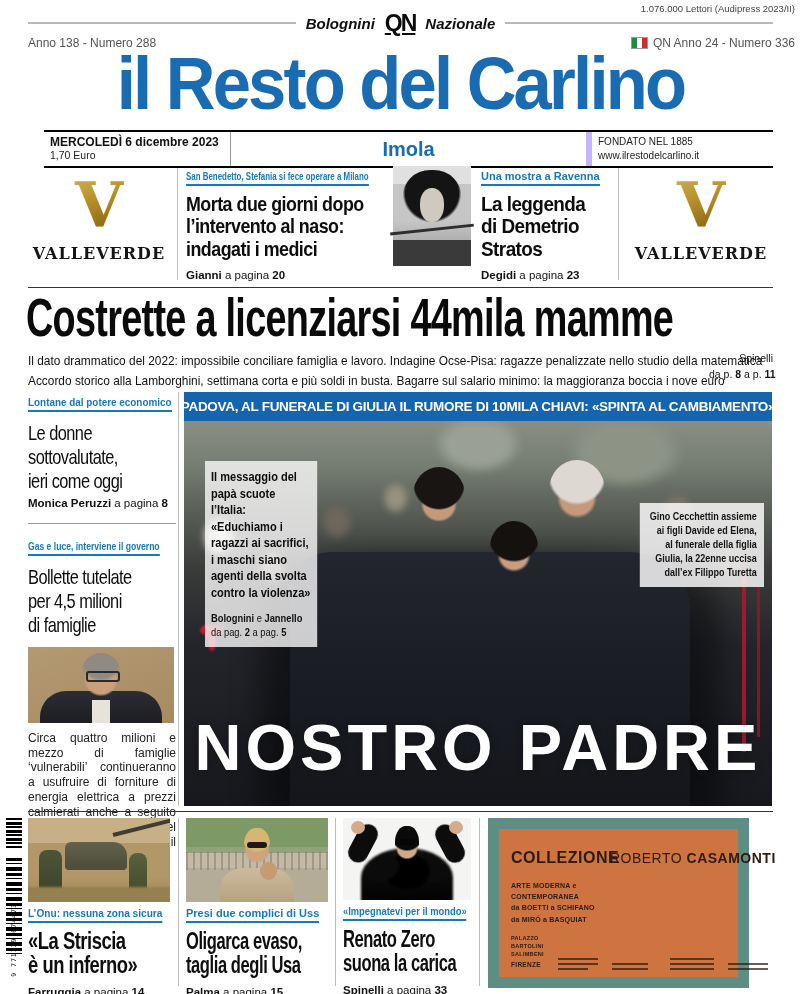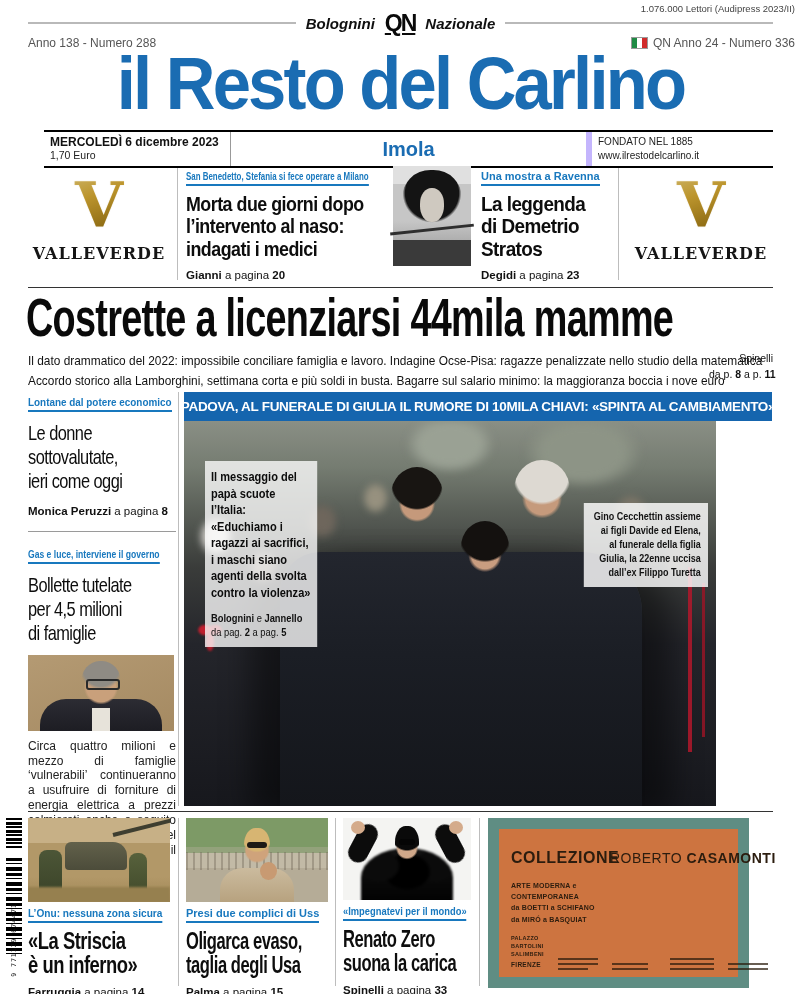--- a/index.html
+++ b/index.html
@@ -69,22 +69,22 @@
   
   .leftcol{left:28px;top:392px;width:148px;}
   .lc-hl{font-size:21px;font-weight:400;letter-spacing:-0.7px;color:#0d0d0d;
          white-space:nowrap;transform:scaleX(.78);transform-origin:left top;line-height:1.14;}
   .lc-body{font-size:12px;line-height:1.24;color:#222;text-align:justify;}
 
   
   .banner{left:184px;top:392px;width:588px;height:29px;background:#1565ae;color:#fff;
           display:flex;align-items:center;justify-content:center;font-size:13.5px;
           font-weight:800;letter-spacing:-0.3px;white-space:nowrap;}
-  .mainphoto{left:184px;top:421px;width:500px;height:385px;overflow:hidden;
-             background:linear-gradient(180deg,#8a8f85 0%,#757c71 12%,#585d56 24%,#3a3c3a 38%,#24252b 58%,#17181d 100%);padding-left:32px;}
+  .mainphoto{left:184px;top:421px;width:588px;height:385px;overflow:hidden;
+             background:linear-gradient(180deg,#8a8f85 0%,#757c71 12%,#585d56 24%,#3a3c3a 38%,#24252b 58%,#17181d 100%);}
   .mp-crowd{position:absolute;inset:0;filter:blur(3px);background:
      radial-gradient(26px 30px at 6% 30%,#d6d4cf 0 40%,transparent 70%),
      radial-gradient(22px 26px at 15% 38%,#8f8678 0 40%,transparent 70%),
      radial-gradient(24px 28px at 26% 26%,#6e665c 0 40%,transparent 70%),
      radial-gradient(20px 24px at 36% 20%,#97917f 0 40%,transparent 70%),
      radial-gradient(26px 30px at 84% 24%,#7d7668 0 40%,transparent 70%),
      radial-gradient(22px 26px at 93% 36%,#5d574d 0 40%,transparent 70%),
      radial-gradient(60px 40px at 50% 6%,#9aa194 0 50%,transparent 75%),
      radial-gradient(80px 50px at 75% 8%,#8d9486 0 50%,transparent 75%);}
   .mp-coats{position:absolute;left:18%;right:14%;top:34%;bottom:0;border-radius:40px 60px 0 0;
@@ -298,21 +298,21 @@
     </div>
   </div>
 
   <div class="abs leftcol">
     <span class="kicker" style="transform:scaleX(.9);">Lontane dal potere economico</span>
     <div class="lc-hl" style="margin-top:9px;">
       <div>Le donne</div>
       <div>sottovalutate,</div>
       <div>ieri come oggi</div>
     </div>
-    <div class="byline" style="margin-top:12px;">
+    <div class="byline" style="margin-top:4px;">
       <b>Monica Peruzzi</b> <span>a pagina</span> <b>8</b>
     </div>
     <div class="hdiv" style="margin:14px 0 12px;"></div>
     <span class="kicker" style="transform:scaleX(.78);">Gas e luce, interviene il governo</span>
     <div class="lc-hl" style="margin-top:9px;">
       <div>Bollette tutelate</div>
       <div>per 4,5 milioni</div>
       <div>di famiglie</div>
     </div>
     <div class="ph-giorgetti" style="position:relative;width:146px;height:76px;margin-top:10px;overflow:hidden;">
@@ -350,20 +350,21 @@
           <b>Jannello</b>
         </div>
         <div class="nw">
           <span>da pag.</span> <b>2</b>
           <span>a pag.</span> <b>5</b>
         </div>
       </div>
     </div>
 
     <div class="capbox">Gino Cecchettin assieme ai figli Davide ed Elena, al funerale della figlia Giulia, la 22enne uccisa dall’ex Filippo Turetta</div>
+    <div class="nostro">NOSTRO PADRE</div>
   </div>
 
   <div class="abs hdiv" style="left:28px;right:28px;top:811px;background:#333;"></div>
 
   <div class="abs barcode">
     <div class="bc-add"></div>
     <div class="bc-main"></div>
     <div class="bc-num">9 771129 674471</div>
   </div>
 

